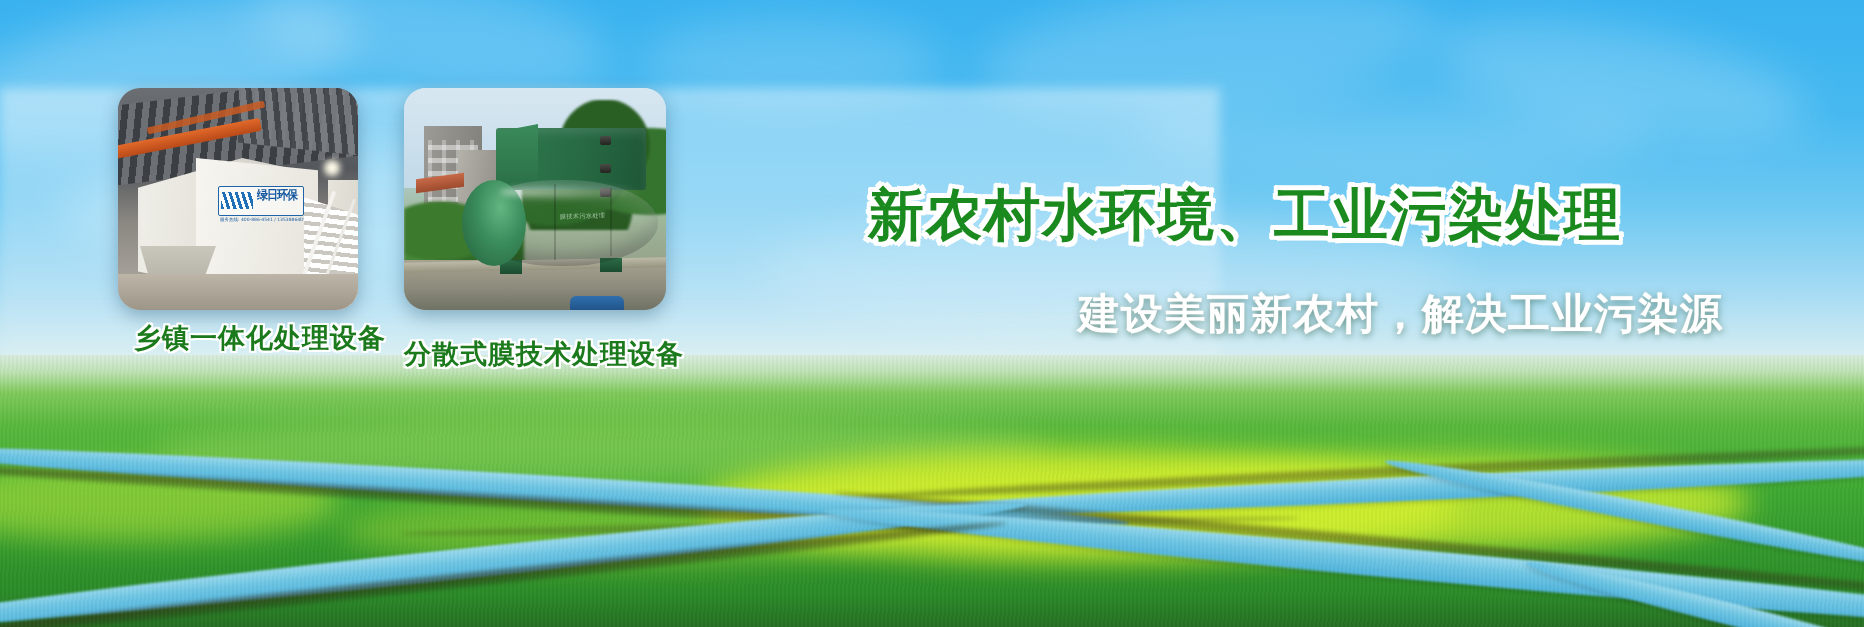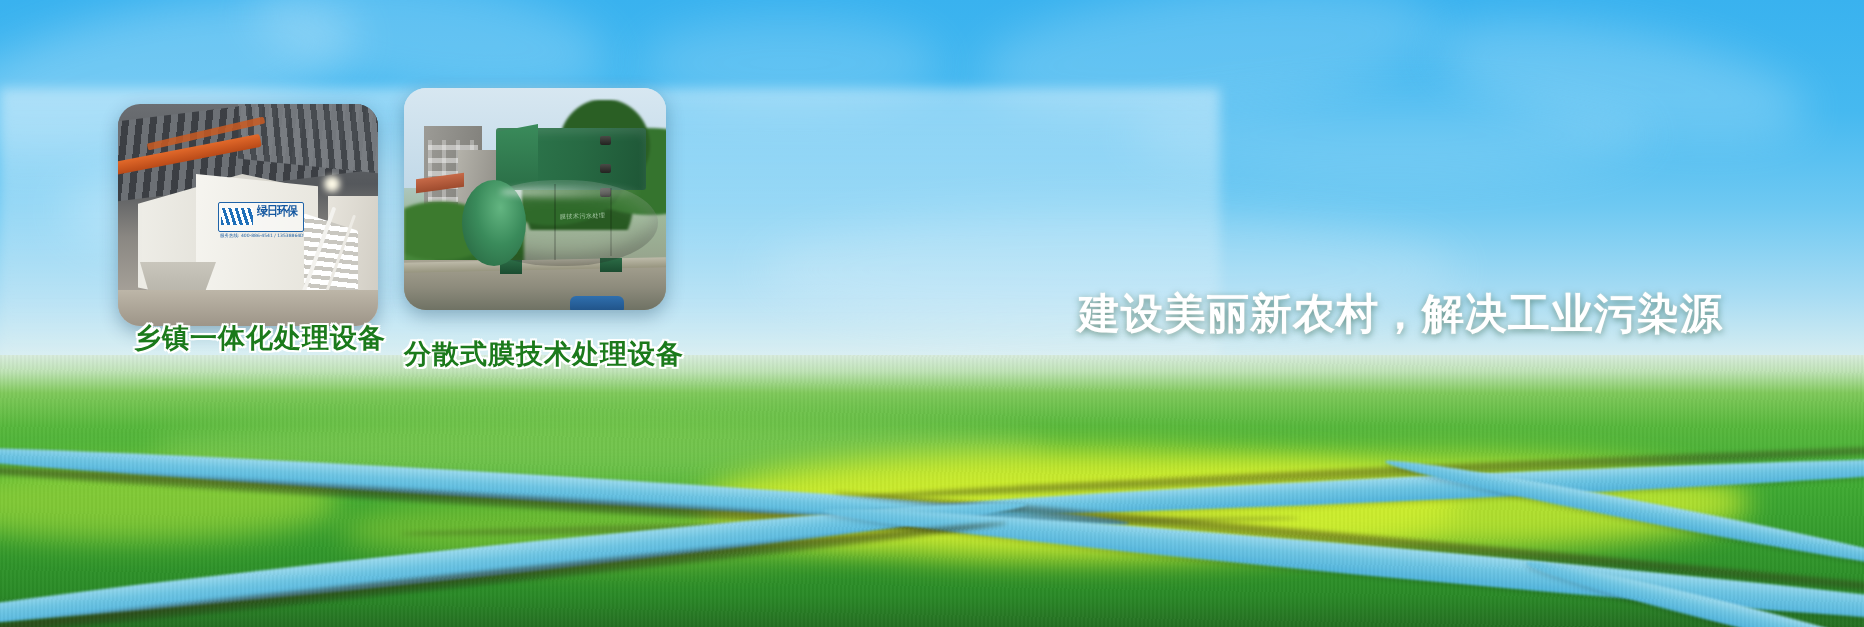--- a/index.html
+++ b/index.html
@@ -98,21 +98,21 @@
   .b4{ left:830px;  top:188px; width:1240px; height:12px; transform:rotate(5.2deg); opacity:.65;}
   .b5{ left:400px;  top:166px; width:900px;  height:10px; transform:rotate(-1deg); opacity:.4;}
 
   
   .photo {
     position:absolute;
     border-radius:22px;
     overflow:hidden;
     box-shadow:0 6px 18px rgba(0,40,70,.30);
   }
-  #photo1 { left:118px; top:104px; width:260px; height:222px; }
+  #photo1 { left:118px; top:88px; width:240px; height:222px; }
   #photo2 { left:404px; top:88px; width:262px; height:222px; }
 
   
   .hall {
     position:absolute; inset:0;
     background:linear-gradient(180deg,#6b6e72 0%,#55585c 36%,#8a8782 60%,#b6b0a6 100%);
   }
   .roof-beams{
     position:absolute; left:-10px; top:0; width:300px; height:80px;
     background:repeating-linear-gradient(96deg,#3a3d42 0 7px,#6d7176 7px 14px);
@@ -429,15 +429,16 @@
       <div class="tank-band"></div>
       <div class="tank-band2"></div>
       <div class="tank-label">膜技术污水处理</div>
       <div class="blue-barrel"></div>
     </div>
   </div>
 
   <div class="caption" id="cap1">乡镇一体化处理设备</div>
   <div class="caption" id="cap2">分散式膜技术处理设备</div>
 
+  <div class="headline">新农村水环境、工业污染处理</div>
   <div class="subheadline">建设美丽新农村，解决工业污染源</div>
 
 </div>
 
 </body></html>

